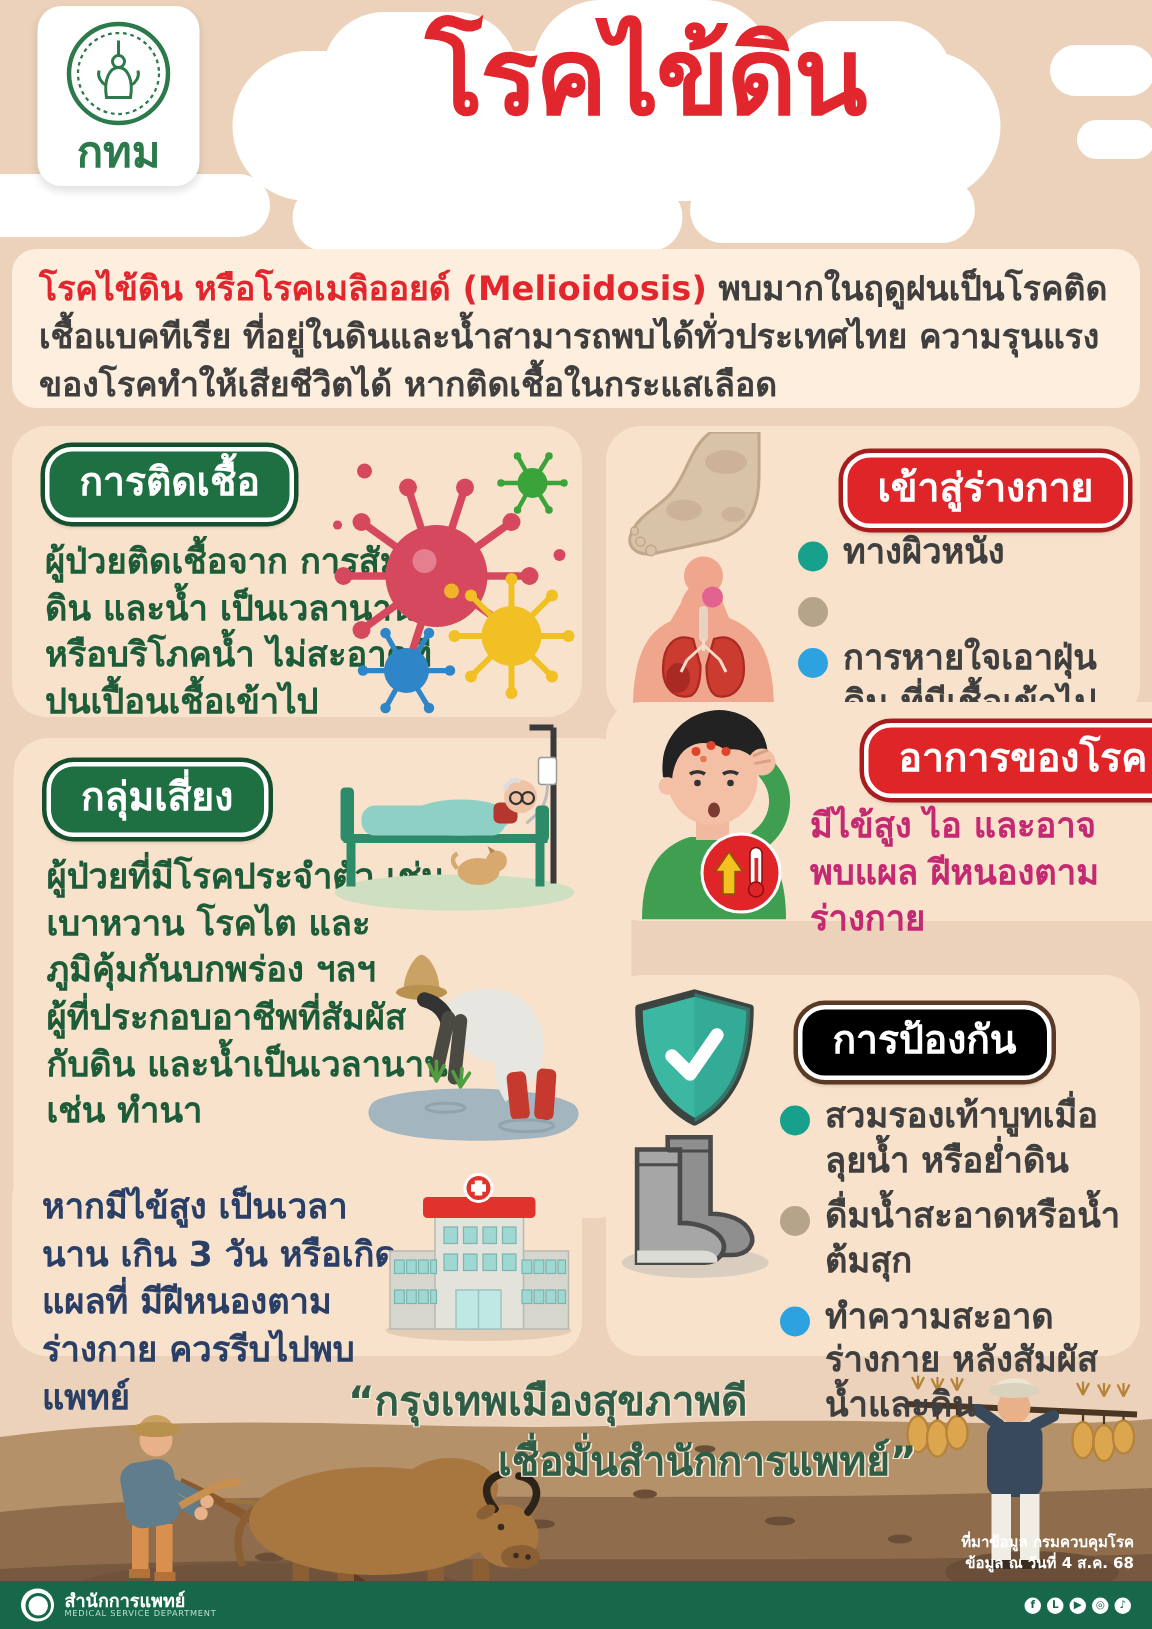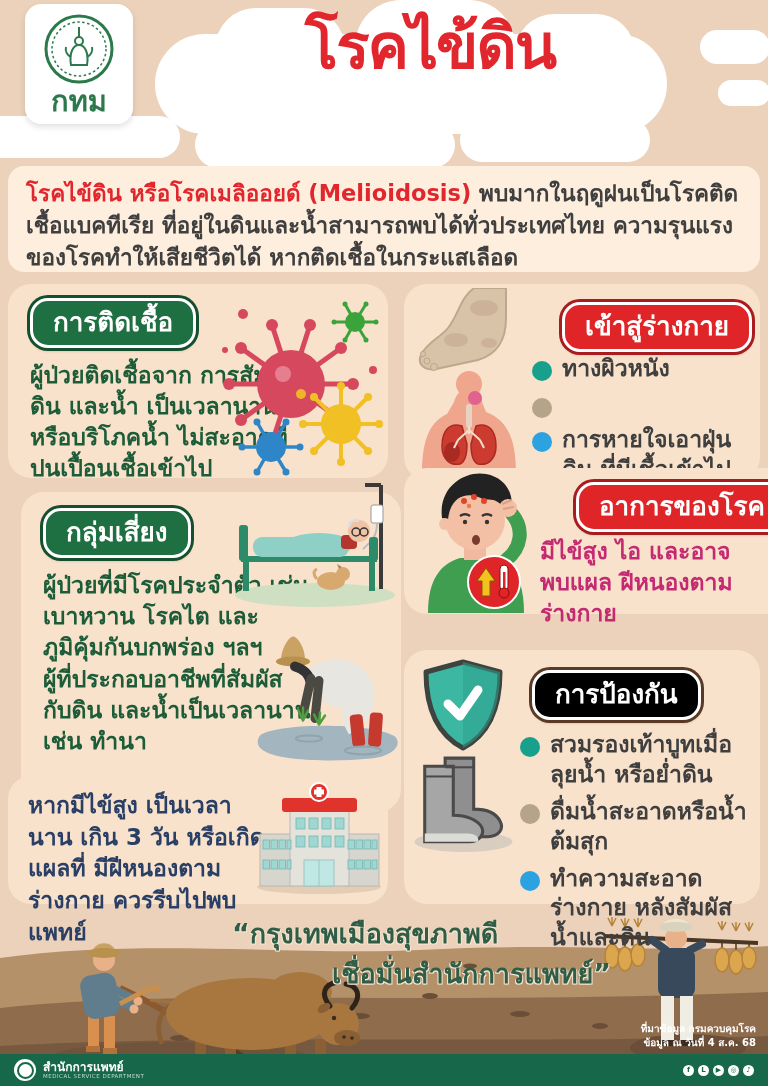--- a/index.html
+++ b/index.html
@@ -5,21 +5,21 @@
   html,body{margin:0;padding:0;}
   body{font-family:"DejaVu Sans","Liberation Sans",sans-serif;}
   #poster{position:relative;width:768px;height:1086px;background:#ecd2ba;overflow:hidden;}
   .cloud{position:absolute;background:#ffffff;border-radius:999px;}
   
   #logo-card{position:absolute;left:25px;top:4px;width:108px;height:120px;background:#fff;border-radius:16px;
     box-shadow:0 3px 6px rgba(0,0,0,.12);display:flex;flex-direction:column;align-items:center;justify-content:center;z-index:5;}
   #logo-text{color:#2c7a4b;font-weight:800;font-size:29px;line-height:1;margin-top:2px;}
   
   #main-title{position:absolute;left:168px;top:14px;width:524px;text-align:center;color:#e1262d;
-    font-size:62px;font-weight:800;letter-spacing:-2px;line-height:1.05;z-index:4;}
+    font-size:72px;font-weight:800;letter-spacing:-2px;line-height:1.05;z-index:4;}
   
   #intro-card{position:absolute;left:8px;top:166px;width:752px;height:106px;background:#fdeedd;border-radius:16px;
     box-sizing:border-box;padding:12px 18px;z-index:2;}
   #intro-card .txt{font-size:22.5px;font-weight:700;line-height:1.42;color:#3f3f3f;}
   #intro-card .lead{color:#e1262d;}
   
   .card{position:absolute;background:#f9e2cb;border-radius:23px;z-index:2;}
   .badge{display:inline-block;padding:8px 20px 10px;border-radius:18px;color:#fff;font-weight:800;font-size:26px;
     line-height:1;border:3px solid #fff;}
   .badge.green{background:#1e6f42;box-shadow:0 0 0 3px #14502e,0 3px 3px rgba(0,0,0,.2);}
@@ -206,21 +206,21 @@
       <div class="bullet-row">
         <span class="dot tan"></span>
       </div>
       <div class="bullet-row">
         <span class="dot blue"></span>
         <span class="bullet-label">การหายใจเอาฝุ่นดิน ที่มีเชื้อเข้าไป</span>
       </div>
     </div>
   </div>
 
-  <div class="card" style="left:21px;top:492px;width:380px;height:320px;">
+  <div class="card" style="left:9px;top:492px;width:380px;height:320px;padding-left:32px;">
     <div class="badge green" style="position:absolute;left:22px;top:16px;">กลุ่มเสี่ยง</div>
     <div class="green-text" style="position:absolute;left:22px;top:78px;width:280px;">ผู้ป่วยที่มีโรคประจำตัว เช่น เบาหวาน โรคไต และภูมิคุ้มกันบกพร่อง ฯลฯ</div>
     <div class="green-text" style="position:absolute;left:22px;top:172px;width:272px;">ผู้ที่ประกอบอาชีพที่สัมผัส กับดิน และน้ำเป็นเวลานาน เช่น ทำนา</div>
     <svg style="position:absolute;left:210px;top:-12px;" width="168" height="130" viewBox="0 0 168 128">
       <ellipse cx="84" cy="114" rx="80" ry="12" fill="#cfe0c2"></ellipse>
       <line x1="150" y1="4" x2="150" y2="108" stroke="#3a3a3a" stroke-width="4"></line>
       <line x1="134" y1="4" x2="150" y2="4" stroke="#3a3a3a" stroke-width="4"></line>
       <rect x="140" y="24" width="12" height="18" rx="2" fill="#fff" stroke="#999"></rect>
       <path d="M146,42 C146,58 138,62 132,68" stroke="#bbb" stroke-width="2" fill="none"></path>
       <rect x="8" y="44" width="9" height="36" rx="3" fill="#2e8b6a"></rect>

